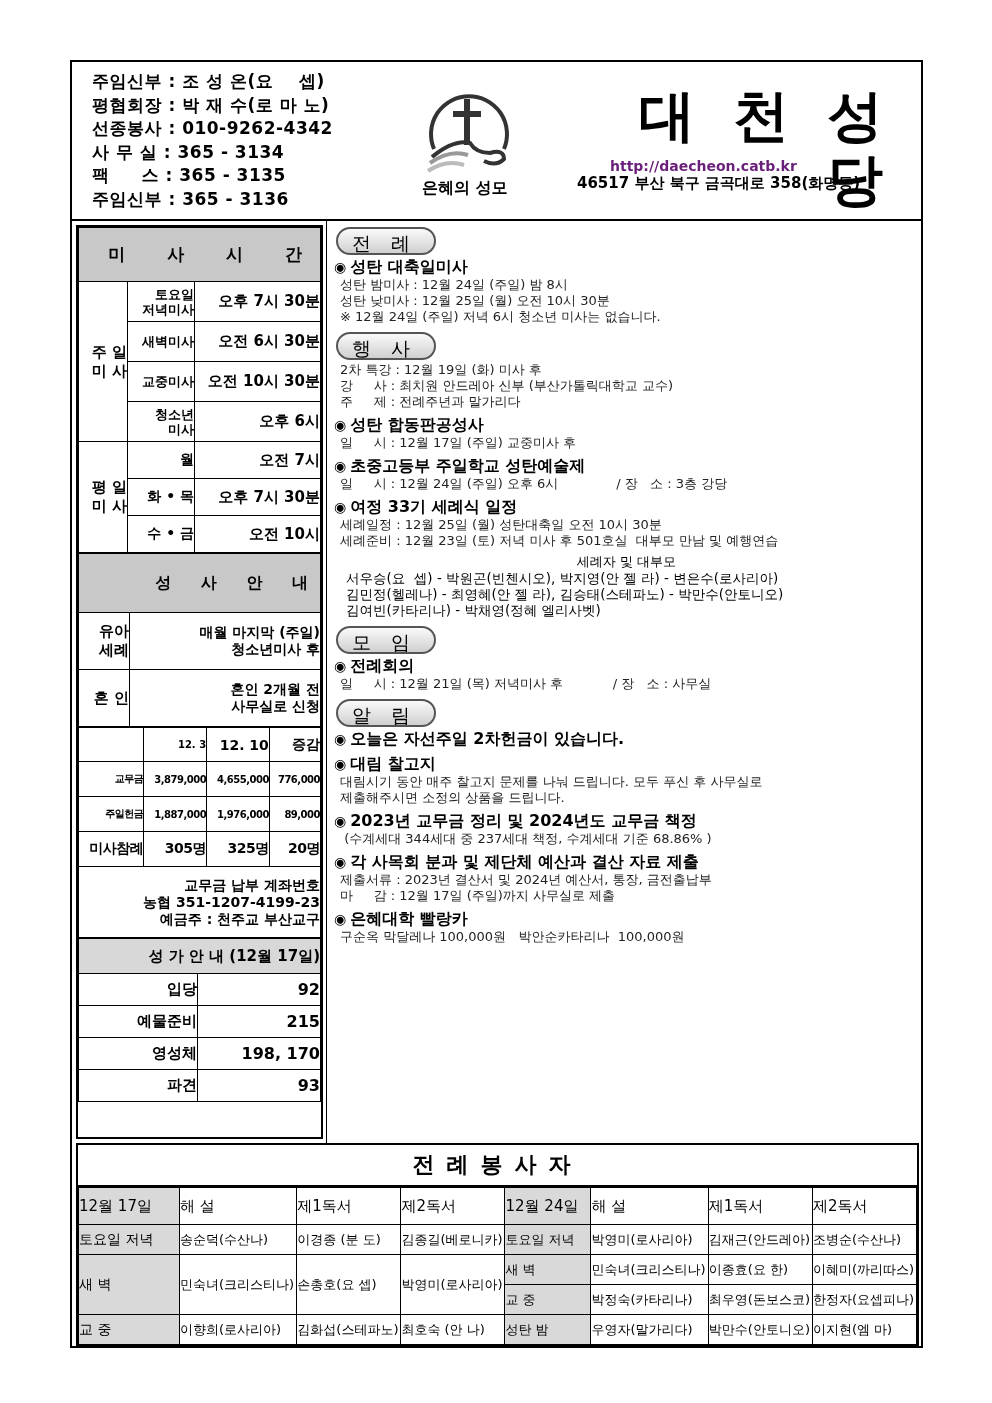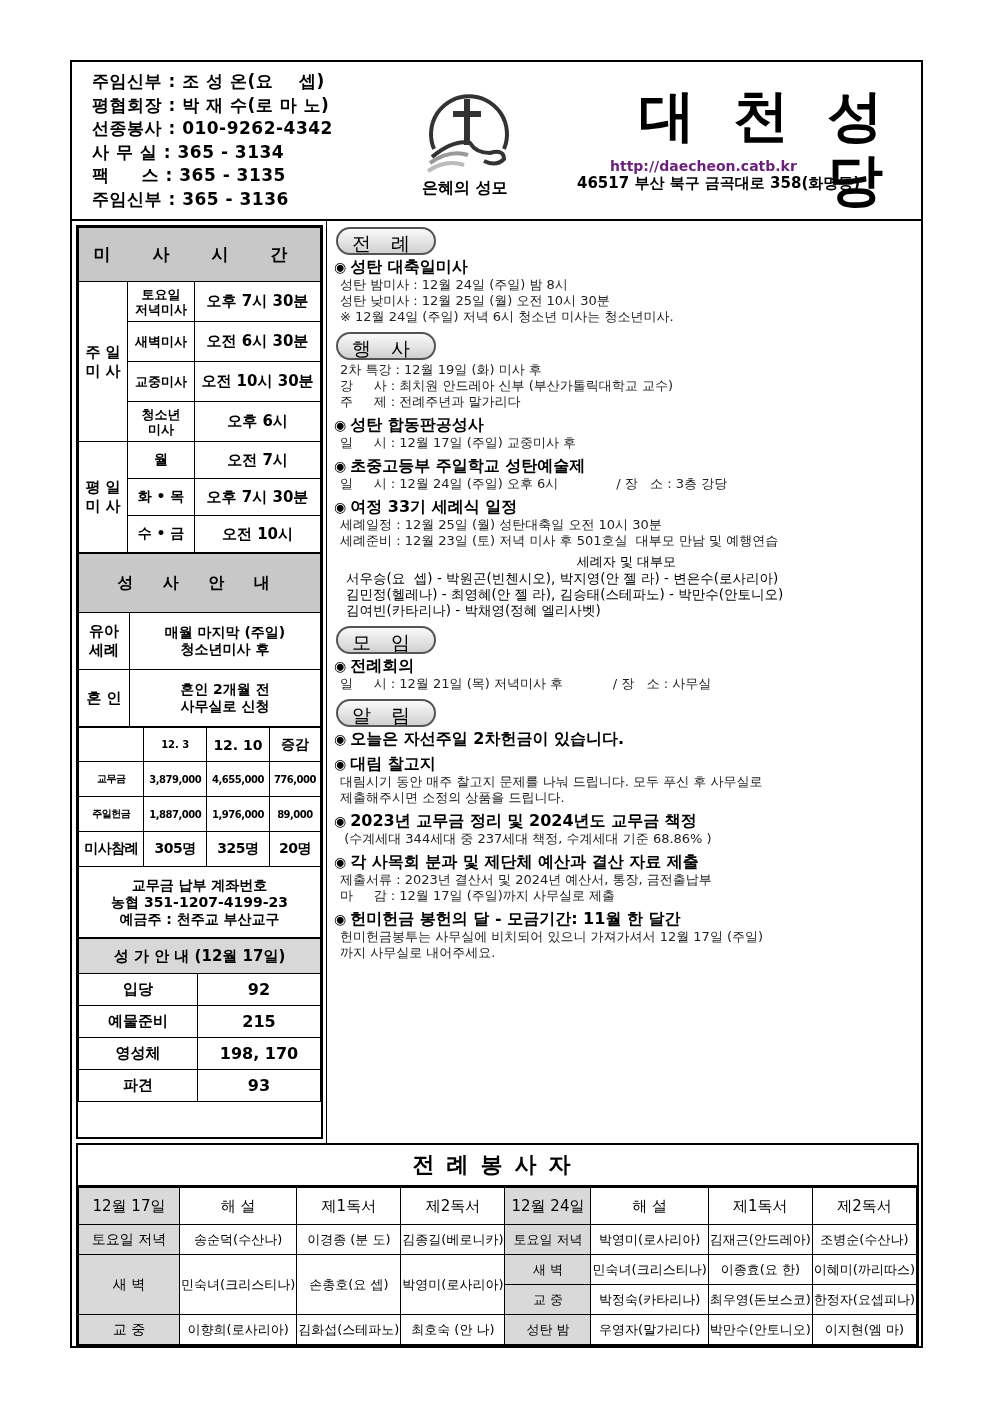--- a/index.html
+++ b/index.html
@@ -10,35 +10,35 @@
   .info .row{white-space:pre;}
   .logo{position:absolute;left:352px;top:25px;width:90px;height:90px;}
   .logo-cap{position:absolute;left:350px;top:116px;font-size:16px;font-weight:bold;}
   .title{position:absolute;left:515px;top:22px;font-size:56px;font-weight:bold;letter-spacing:38px;line-height:64px;text-align:right;}
   .url{position:absolute;left:538px;top:96px;font-size:14px;font-weight:bold;color:#6a1f7a;}
   .addr{position:absolute;left:505px;top:112px;font-size:15px;font-weight:bold;}
   .leftcol{position:absolute;left:4px;top:163px;width:247px;height:914px;border:2px solid #000;box-sizing:border-box;}
   .vdiv{position:absolute;left:254px;top:157px;width:1px;height:924px;background:#000;}
   table{border-collapse:collapse;}
   .lt{width:243px;font-size:14px;font-weight:bold;}
-  .lt td{border:1px solid #000;text-align:center;padding:0;}
+  .lt td{border:1px solid #000;text-align:right;padding:0;}
   .lt .gray{background:#c8c8c8;}
   .lt .lgray{background:#d8d8d8;margin-top:40px;}
   .main{position:absolute;left:262px;top:163px;width:585px;font-size:13.5px;}
   .pill{display:inline-block;position:relative;height:28px;width:100px;border:2px solid #555;border-radius:14px;background:linear-gradient(#fafafa,#d0d0d0);font-size:19px;line-height:28px;text-align:center;letter-spacing:20px;padding-left:10px;box-sizing:border-box;margin:2px 0 2px 2px;}
   .pill::after{content:"";position:absolute;right:-22px;top:12px;width:30px;height:10px;background:#bdbdbd;border-radius:50%;z-index:-1;}
   .sec h3{margin:0;font-size:16px;font-weight:bold;line-height:19px;}
   .sec h3 .b{font-size:14px;margin-right:4px;}
   .sec .ln{white-space:pre;line-height:16px;color:#222;padding-left:6px;font-size:13px;}
   .sec{margin-bottom:5px;}
   .center{text-align:center;}
   .bt{position:absolute;left:4px;top:1081px;width:843px;border:2px solid #000;box-sizing:border-box;}
   .bt-title{height:40px;border-bottom:2px solid #000;font-size:22px;font-weight:bold;text-align:center;line-height:40px;letter-spacing:12px;}
   .btab{width:100%;font-size:13px;}
-  .btab td{border:1px solid #000;text-align:center;height:29px;padding:0;}
+  .btab td{border:1px solid #000;text-align:left;height:29px;padding:0;}
   .btab .hd td{height:36px;font-size:15px;}
   .btab .g{background:#d9d9d9;}
 </style>
 </head>
 <body>
 
 <div class="frame">
   <div class="header">
     <div class="info" id="info">
         <div class="row">주임신부 : 조 성 온(요    셉)</div>
@@ -170,21 +170,21 @@
             <td style="font-size:16px">93</td>
           </tr>
         </tbody>
       </table>
   </div>
 
   <div class="main" id="main"><div class="pill">전례</div><div class="sec">
         <h3><span class="b">◉</span>성탄 대축일미사</h3>
         <div class="ln">성탄 밤미사 : 12월 24일 (주일) 밤 8시</div>
         <div class="ln">성탄 낮미사 : 12월 25일 (월) 오전 10시 30분</div>
-        <div class="ln">※ 12월 24일 (주일) 저녁 6시 청소년 미사는 청소년미사.</div>
+        <div class="ln">※ 12월 24일 (주일) 저녁 6시 청소년 미사는 없습니다.</div>
       </div><div class="pill">행사</div><div class="sec">
         <div class="ln">2차 특강 : 12월 19일 (화) 미사 후</div>
         <div class="ln">강     사 : 최치원 안드레아 신부 (부산가톨릭대학교 교수)</div>
         <div class="ln">주     제 : 전례주년과 말가리다</div>
       </div><div class="sec">
         <h3><span class="b">◉</span>성탄 합동판공성사</h3>
         <div class="ln">일     시 : 12월 17일 (주일) 교중미사 후</div>
       </div><div class="sec">
         <h3><span class="b">◉</span>초중고등부 주일학교 성탄예술제</h3>
         <div class="ln">일     시 : 12월 24일 (주일) 오후 6시              / 장   소 : 3층 강당</div>
@@ -202,23 +202,22 @@
         <div class="ln">대림시기 동안 매주 찰고지 문제를 나눠 드립니다. 모두 푸신 후 사무실로</div>
         <div class="ln">제출해주시면 소정의 상품을 드립니다.</div>
       </div><div class="sec">
         <h3><span class="b">◉</span>2023년 교무금 정리 및 2024년도 교무금 책정</h3>
         <div class="ln"> (수계세대 344세대 중 237세대 책정, 수계세대 기준 68.86% )</div>
       </div><div class="sec">
         <h3><span class="b">◉</span>각 사목회 분과 및 제단체 예산과 결산 자료 제출</h3>
         <div class="ln">제출서류 : 2023년 결산서 및 2024년 예산서, 통장, 금전출납부</div>
         <div class="ln">마     감 : 12월 17일 (주일)까지 사무실로 제출</div>
       </div><div class="sec">
-        <h3><span class="b">◉</span>헌미헌금 봉헌의 달 - 모금기간: 11월 한 달간</h3>
-        <div class="ln">헌미헌금봉투는 사무실에 비치되어 있으니 가져가셔서 12월 17일 (주일)</div>
-        <div class="ln">까지 사무실로 내어주세요.</div>
+        <h3><span class="b">◉</span>은혜대학 빨랑카</h3>
+        <div class="ln">구순옥 막달레나 100,000원   박안순카타리나  100,000원</div>
       </div></div>
 
   <div class="bt">
     <div class="bt-title">전례봉사자</div>
     <table class="btab" id="srvTable">
         <tbody>
           <tr class="hd">
             <td class="g" style="width:100px">12월 17일</td>
             <td>해 설</td>
             <td>제1독서</td>

